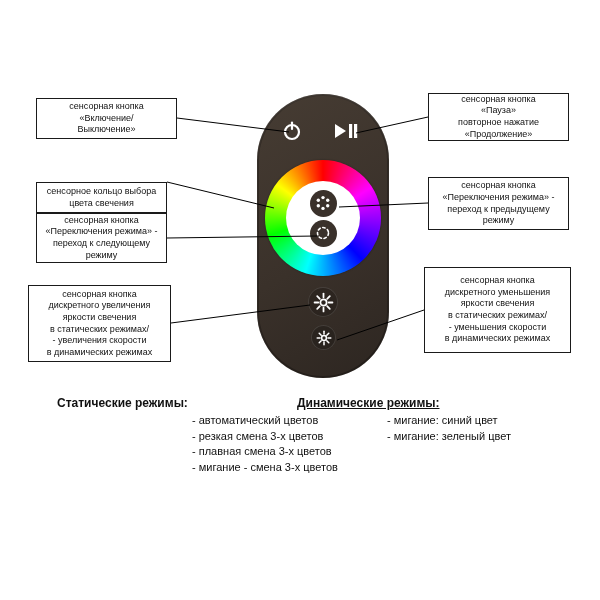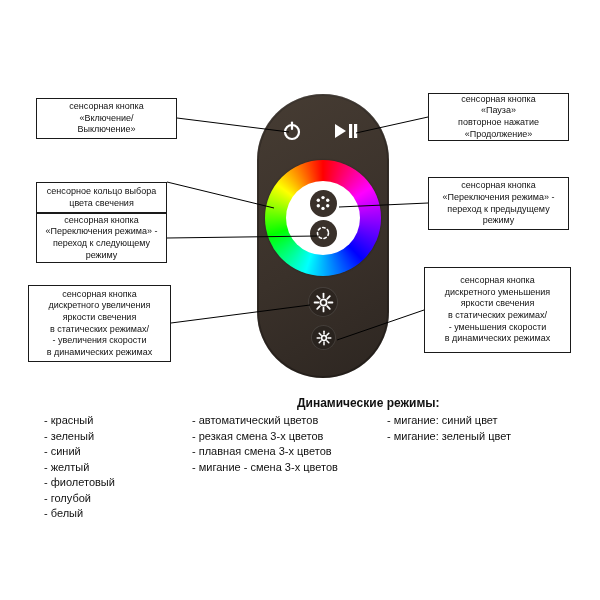--- a/index.html
+++ b/index.html
@@ -40,21 +40,21 @@
   .c2{left:36px;top:166px;width:131px;height:31px;margin-top:16px;}
   .c3{left:36px;top:213px;width:131px;height:50px;}
   .c4{left:28px;top:285px;width:143px;height:77px;}
   .c5{left:428px;top:93px;width:141px;height:48px;}
   .c6{left:428px;top:177px;width:141px;height:53px;}
   .c7{left:424px;top:267px;width:147px;height:86px;}
 
   
   .list-header{position:absolute;font-size:12px;font-weight:bold;z-index:3;}
   .h-static{left:57px;top:396px;}
-  .h-dynamic{left:297px;top:396px;}
+  .h-dynamic{left:297px;top:396px;text-decoration:underline;}
   .mode-list{position:absolute;z-index:3;font-size:11px;line-height:15.5px;}
   .l-static{left:44px;top:413px;}
   .l-dyn1{left:192px;top:413px;}
   .l-dyn2{left:387px;top:413px;}
 </style>
 </head>
 <body>
 
 <div class="canvas">
 
@@ -175,31 +175,23 @@
   </div>
   <div class="callout c7">
     <span>сенсорная кнопка
 дискретного уменьшения
 яркости свечения
 в статических режимах/
 - уменьшения скорости
 в динамических режимах</span>
   </div>
 
+  <div class="list-header h-static">Статические режимы:</div>
   <div class="list-header h-dynamic">Динамические режимы:</div>
 
-  <div class="mode-list l-static">
-    <div>- красный</div>
-    <div>- зеленый</div>
-    <div>- синий</div>
-    <div>- желтый</div>
-    <div>- фиолетовый</div>
-    <div>- голубой</div>
-    <div>- белый</div>
-  </div>
 
   <div class="mode-list l-dyn1">
     <div>- автоматический цветов</div>
     <div>- резкая смена 3-х цветов</div>
     <div>- плавная смена 3-х цветов</div>
     <div>- мигание - смена 3-х цветов</div>
   </div>
 
   <div class="mode-list l-dyn2">
     <div>- мигание: синий цвет</div>

